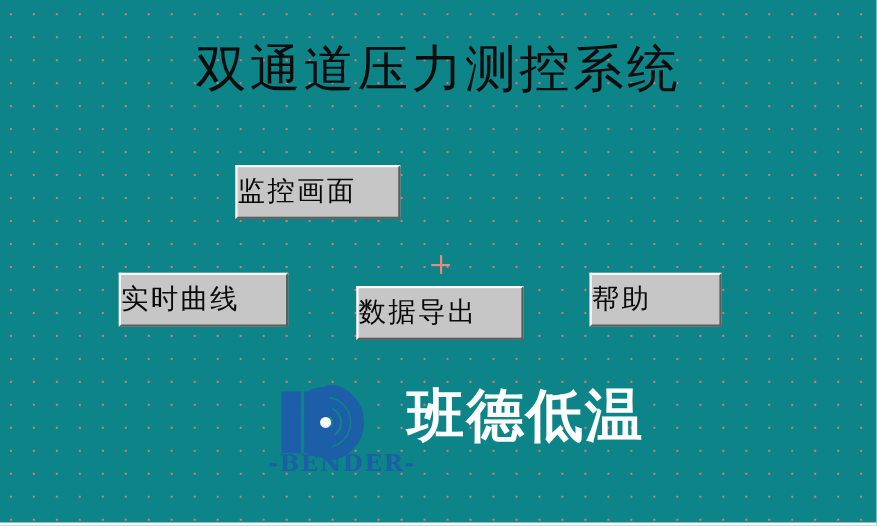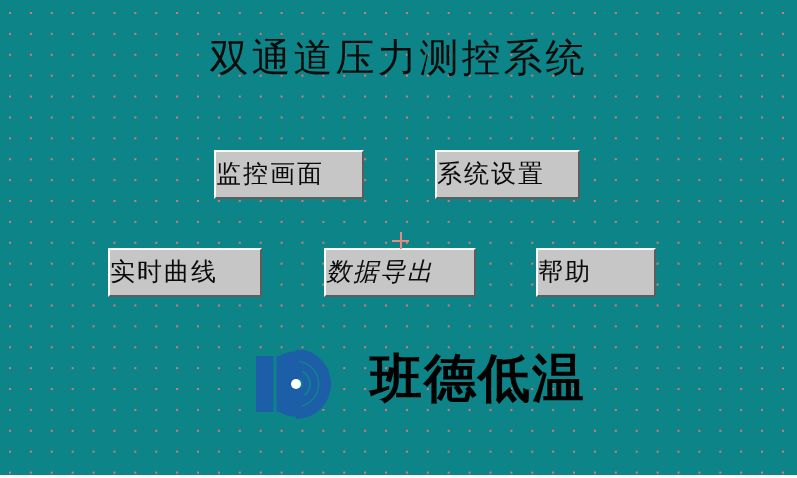--- a/index.html
+++ b/index.html
@@ -40,21 +40,21 @@
   
   #title {
     position: absolute;
     left: 0;
     top: 36px;
     width: 797px;
     text-align: center;
     z-index: 3;
     color: #0c0c0c;
     font-family: "DejaVu Serif", "Liberation Serif", serif;
-    font-size: 39px;
+    font-size: 46px;
     font-weight: 400;
     letter-spacing: 3px;
     line-height: 1.15;
     white-space: nowrap;
   }
 
   
   .btn {
     position: absolute;
     z-index: 4;
@@ -75,21 +75,21 @@
     white-space: nowrap;
   }
   .btn-inner {
     display: block;
     padding-bottom: 2px;
   }
 
   #btn-monitor  { left: 214px; top: 150px; width: 150px; height: 49px; }
   #btn-settings { left: 435px; top: 150px; width: 145px; height: 49px; }
   #btn-curve    { left: 108px; top: 248px; width: 154px; height: 49px; }
-  #btn-export   { left: 324px; top: 248px; width: 152px; height: 49px; font-style: italic; }
+  #btn-export   { left: 324px; top: 260px; width: 152px; height: 49px; }
   #btn-help     { left: 536px; top: 248px; width: 120px; height: 49px; }
 
   
   #crosshair {
     position: absolute;
     left: 392px;
     top: 232px;
     width: 17px;
     height: 17px;
     z-index: 5;
@@ -129,21 +129,21 @@
     color: #1d5ea8;
     font-family: "DejaVu Serif", "Liberation Serif", serif;
     font-size: 21px;
     font-weight: 700;
     letter-spacing: 1.5px;
     white-space: nowrap;
   }
   #logo-cn {
     margin-left: 14px;
     margin-top: 2px;
-    color: #000000;
+    color: #ffffff;
     font-family: "DejaVu Sans", "Liberation Sans", sans-serif;
     font-size: 52px;
     font-weight: 700;
     letter-spacing: 2px;
     line-height: 1;
     white-space: nowrap;
   }
 </style>
 </head>
 <body>
@@ -151,23 +151,20 @@
 <div id="screen">
 
   <div id="dotgrid"></div>
 
   <div id="title">双通道压力测控系统</div>
 
   <div class="btn" id="btn-monitor">
     <span class="btn-inner">监控画面</span>
   </div>
 
-  <div class="btn" id="btn-settings">
-    <span class="btn-inner">系统设置</span>
-  </div>
 
   <div class="btn" id="btn-curve">
     <span class="btn-inner">实时曲线</span>
   </div>
 
   <div class="btn" id="btn-export">
     <span class="btn-inner">数据导出</span>
   </div>
 
   <div class="btn" id="btn-help">
@@ -191,17 +188,18 @@
           <circle cx="52" cy="34" r="10" stroke-width="6"></circle>
 
           <path d="M52 4 A30 30 0 0 1 52 64" stroke-width="10" stroke-linecap="butt"></path>
         </g>
 
         <g fill="none" stroke="#0d8488" stroke-width="3">
           <path d="M31 6 V62"></path>
         </g>
         <circle cx="52" cy="34" r="5" fill="#ffffff"></circle>
       </svg>
+      <div id="logo-wordmark">-BENDER-</div>
     </div>
     <div id="logo-cn">班德低温</div>
   </div>
 
 </div>
 
 </body></html>

